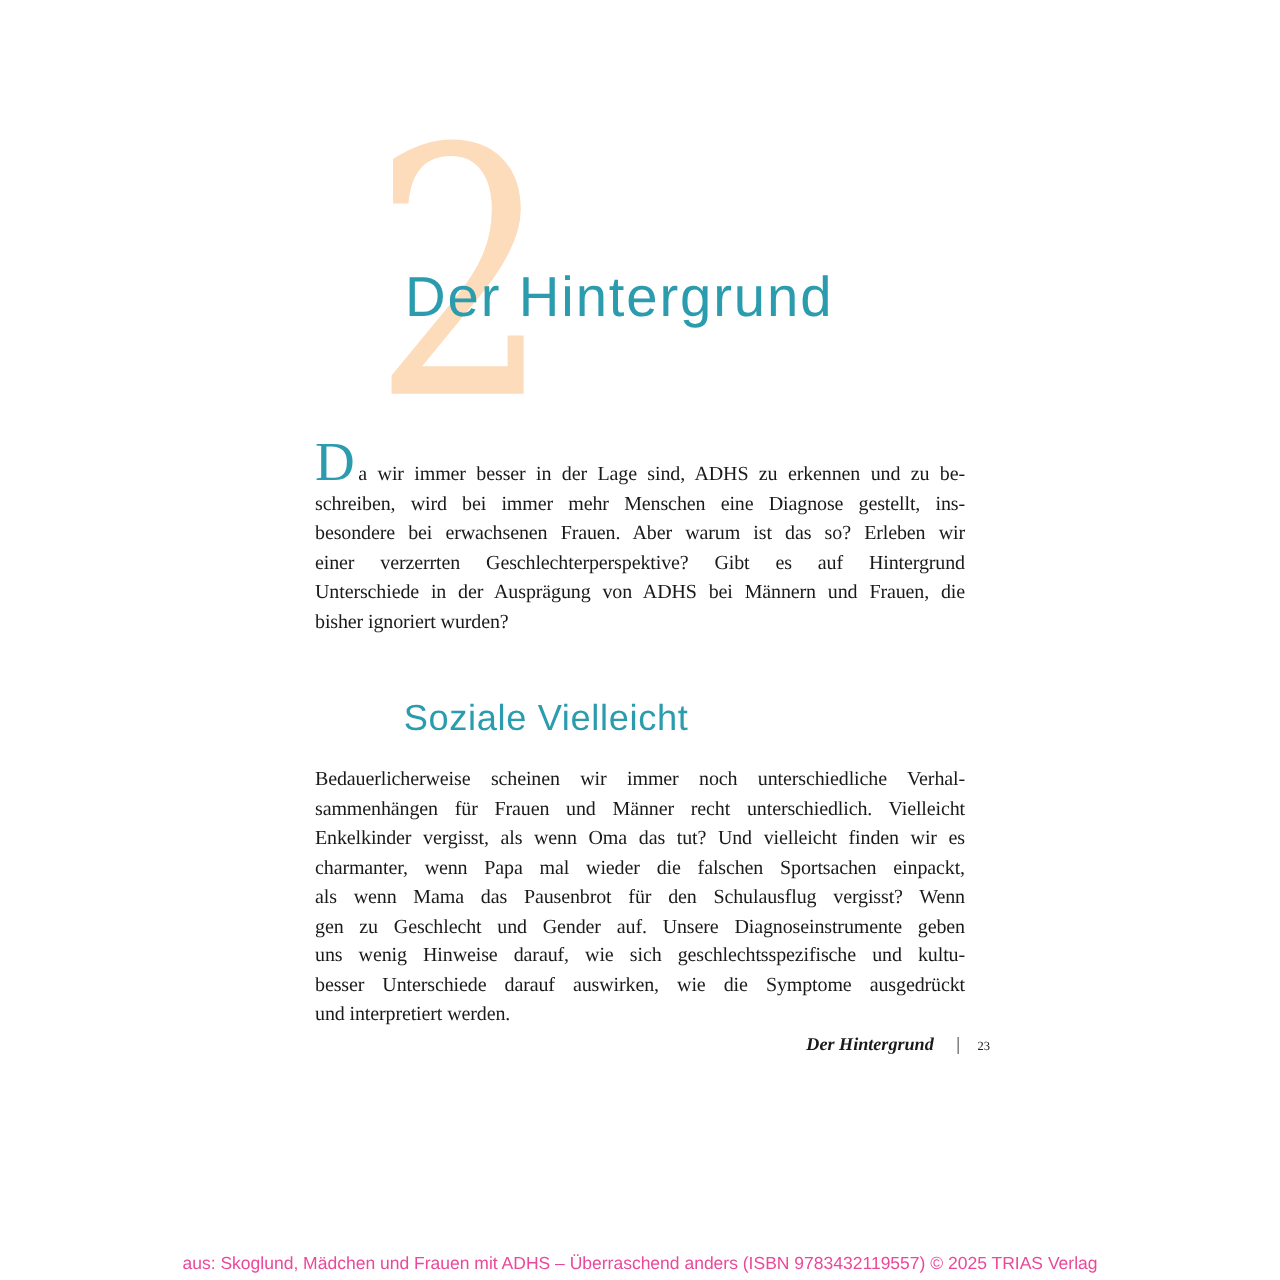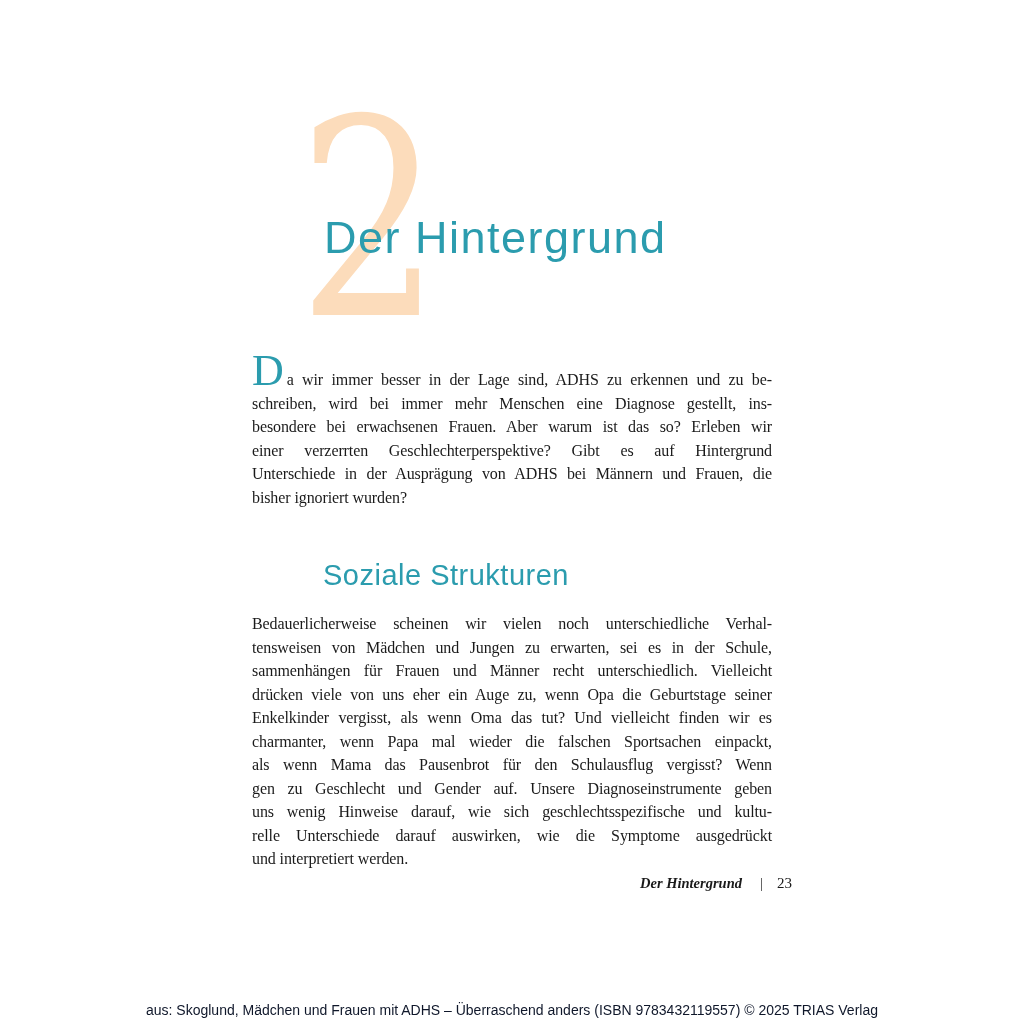--- a/index.html
+++ b/index.html
@@ -41,24 +41,24 @@
     margin:50px 0 20px 71px;
     font-family:"Liberation Sans",sans-serif;font-weight:400;
     font-size:29px;letter-spacing:0.5px;color:var(--accent-teal);
   }
   .footer{
     width:540px;margin-top:4px;text-align:right;
     font-size:15px;color:var(--body-text);
   }
   .running-title{font-style:italic;font-weight:bold;font-size:14.5px;}
   .sep{margin:0 14px 0 18px;color:#333;}
-  .page-number{font-size:15px;}
+  .page-number{font-size:10px;}
   .imprint{
     position:absolute;left:0;right:0;bottom:6px;text-align:center;
-    font-family:"Liberation Sans",sans-serif;font-size:14px;color:#0f172a;
+    font-family:"Liberation Sans",sans-serif;font-size:14px;color:#ec4899;
   }
 </style>
 </head>
 <body>
 
 <div class="page">
 
   <div class="big-numeral">2</div>
 
   <h1 class="chapter-title">Der Hintergrund</h1>
@@ -67,33 +67,31 @@
 
     <div class="para">
       <div class="jline"><span class="dropcap">D</span><span>a wir immer besser in der Lage sind, ADHS zu erkennen und zu be-</span></div>
       <div class="jline">schreiben, wird bei immer mehr Menschen eine Diagnose gestellt, ins-</div>
       <div class="jline">besondere bei erwachsenen Frauen. Aber warum ist das so? Erleben wir</div>
       <div class="jline">einer verzerrten Geschlechterperspektive? Gibt es auf Hintergrund</div>
       <div class="jline">Unterschiede in der Ausprägung von ADHS bei Männern und Frauen, die</div>
       <div class="jline jlast">bisher ignoriert wurden?</div>
     </div>
 
-    <h2 class="section-heading">Soziale Strukturen</h2>
+    <h2 class="section-heading">Soziale Vielleicht</h2>
 
     <div class="para">
-      <div class="jline">Bedauerlicherweise scheinen wir vielen noch unterschiedliche Verhal-</div>
-      <div class="jline">tensweisen von Mädchen und Jungen zu erwarten, sei es in der Schule,</div>
+      <div class="jline">Bedauerlicherweise scheinen wir immer noch unterschiedliche Verhal-</div>
       <div class="jline">sammenhängen für Frauen und Männer recht unterschiedlich. Vielleicht</div>
-      <div class="jline">drücken viele von uns eher ein Auge zu, wenn Opa die Geburtstage seiner</div>
       <div class="jline">Enkelkinder vergisst, als wenn Oma das tut? Und vielleicht finden wir es</div>
       <div class="jline">charmanter, wenn Papa mal wieder die falschen Sportsachen einpackt,</div>
       <div class="jline">als wenn Mama das Pausenbrot für den Schulausflug vergisst? Wenn</div>
       <div class="jline">gen zu Geschlecht und Gender auf. Unsere Diagnoseinstrumente geben</div>
       <div class="jline">uns wenig Hinweise darauf, wie sich geschlechtsspezifische und kultu-</div>
-      <div class="jline">relle Unterschiede darauf auswirken, wie die Symptome ausgedrückt</div>
+      <div class="jline">besser Unterschiede darauf auswirken, wie die Symptome ausgedrückt</div>
       <div class="jline jlast">und interpretiert werden.</div>
     </div>
 
     <div class="footer">
       <span class="running-title">Der Hintergrund</span><span class="sep">|</span><span class="page-number">23</span>
     </div>
 
   </div>
 
   <div class="imprint">aus: Skoglund, Mädchen und Frauen mit ADHS – Überraschend anders (ISBN 9783432119557) © 2025 TRIAS Verlag</div>

